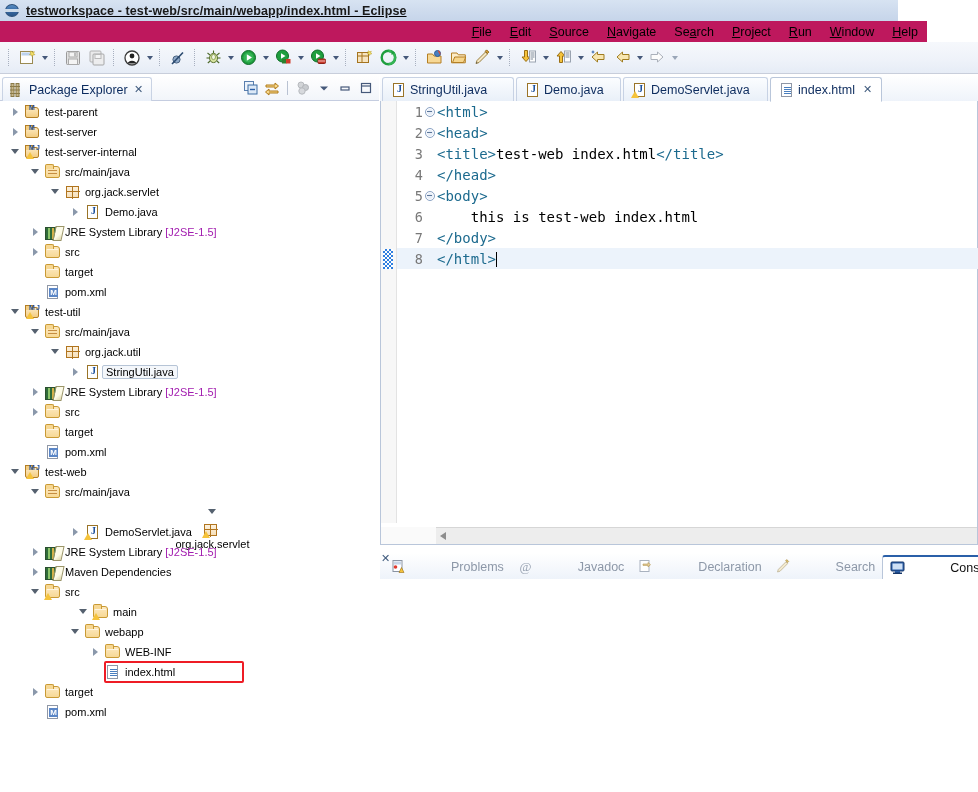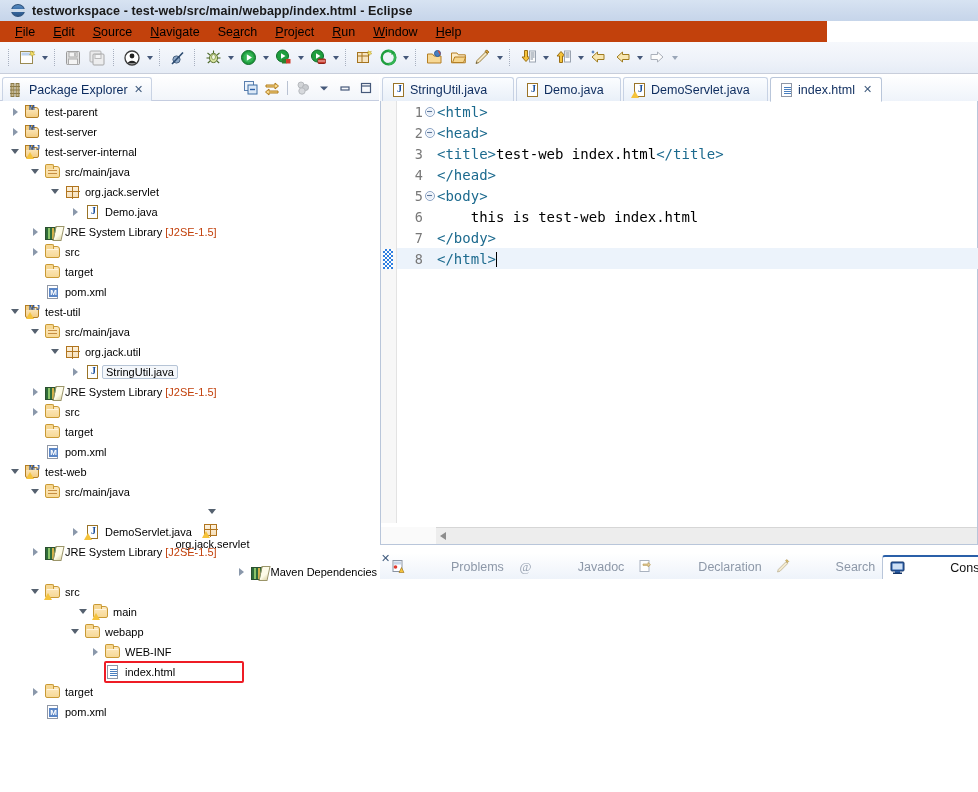--- a/index.html
+++ b/index.html
@@ -7,23 +7,23 @@
     width: 978px; height: 792px;
     font-family: "Liberation Sans", sans-serif;
     font-size: 13px;
     background: #ffffff;
     overflow: hidden;
   }
   #app { position: relative; width: 978px; height: 792px; }
 
   
   .titlebar {
-    position: absolute; left: 0; top: 0; width: 978px; height: 21px;
+    position: absolute; left: 0; top: 0; width: 898px; height: 21px;
     background: linear-gradient(to bottom, #d7e3f2 0%, #cfdcee 45%, #c6d5ea 100%);
-    display: flex; align-items: center; padding-left: 11px;
+    display: flex; align-items: center; padding-left: 5px; text-decoration: underline;
   }
   .title-icon {
     width: 15px; height: 15px; margin-right: 6px; position: relative; flex: none;
   }
   .title-icon .globe {
     position: absolute; left: 0; top: 1px; width: 14px; height: 13px;
     border-radius: 50%;
     background: linear-gradient(to bottom, #5a8fc4 0%, #3b6ea8 40%, #2b5688 100%);
     border: 1px solid #2c4f78;
   }
@@ -31,22 +31,22 @@
     position: absolute; left: 0px; top: 6px; width: 14px; height: 3px;
     background: #e8eef6; opacity: .85;
   }
   .titlebar .txt {
     font-size: 12.5px; color: #1a1a1a; font-weight: bold;
     white-space: nowrap; letter-spacing: .1px;
   }
 
   
   .menubar {
-    position: absolute; left: 0; top: 21px; width: 827px; height: 21px;
-    background: #c2410c; display: flex; align-items: center; padding-left: 6px;
+    position: absolute; left: 0; top: 21px; width: 927px; height: 21px;
+    background: #be185d; display: flex; align-items: center; padding-left: 6px; justify-content: flex-end;
   }
   .menu-item {
     font-size: 12.5px; color: #000; padding: 1px 9px; white-space: nowrap;
     cursor: default;
   }
   .menu-item .u { text-decoration: underline; }
 
   
   .toolbar {
     position: absolute; left: 0; top: 42px; width: 978px; height: 32px;
@@ -119,21 +119,21 @@
     border-left: 5px solid #8a98ab;
   }
   .twisty.open::after {
     content: ""; position: absolute; left: 3px; top: 7px;
     width: 0; height: 0;
     border-left: 4px solid transparent; border-right: 4px solid transparent;
     border-top: 5px solid #55616f;
   }
   .ico { width: 18px; height: 16px; flex: none; position: relative; margin-right: 3px; }
   .rlabel { font-size: 11px; color: #000; }
-  .rlabel .grey { color: #c2410c; }
+  .rlabel .grey { color: #a21caf; }
   .sel-box {
     border: 1px solid #b6c4d6; background: #f4f7fb;
     border-radius: 2px; padding: 0 3px; margin-left: -3px;
   }
   .redbox {
     position: absolute; border: 2px solid #ee1c25; border-radius: 2px;
     pointer-events: none;
   }
 
   
@@ -807,21 +807,21 @@
           </span>
           <span class="rlabel">DemoServlet.java</span>
         </div>
         <div class="row" style="padding-left: 28px;">
           <span class="twisty closed"></span>
           <span class="ico">
             <span class="ic-jre"></span>
           </span>
           <span class="rlabel">JRE System Library<span class="grey"> [J2SE-1.5]</span></span>
         </div>
-        <div class="row" style="padding-left: 28px; justify-content: flex-end;">
+        <div class="row" style="padding-left: 28px;">
           <span class="twisty closed"></span>
           <span class="ico">
             <span class="ic-jre"></span>
           </span>
           <span class="rlabel">Maven Dependencies</span>
         </div>
         <div class="row" style="padding-left: 28px;">
           <span class="twisty open"></span>
           <span class="ico">
             <span class="ic-folder"></span>

